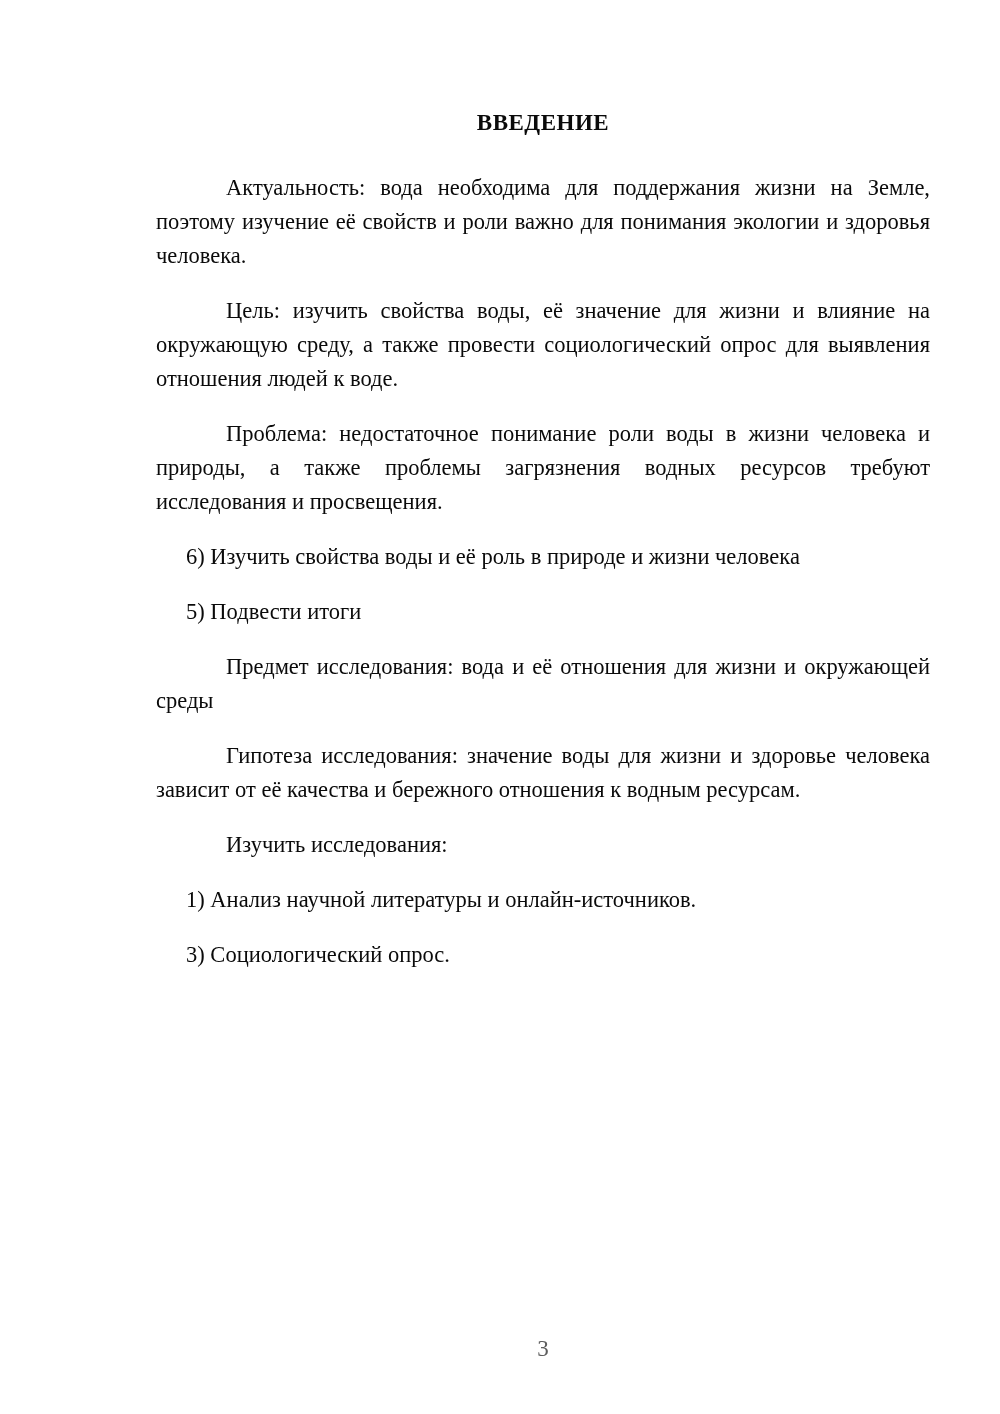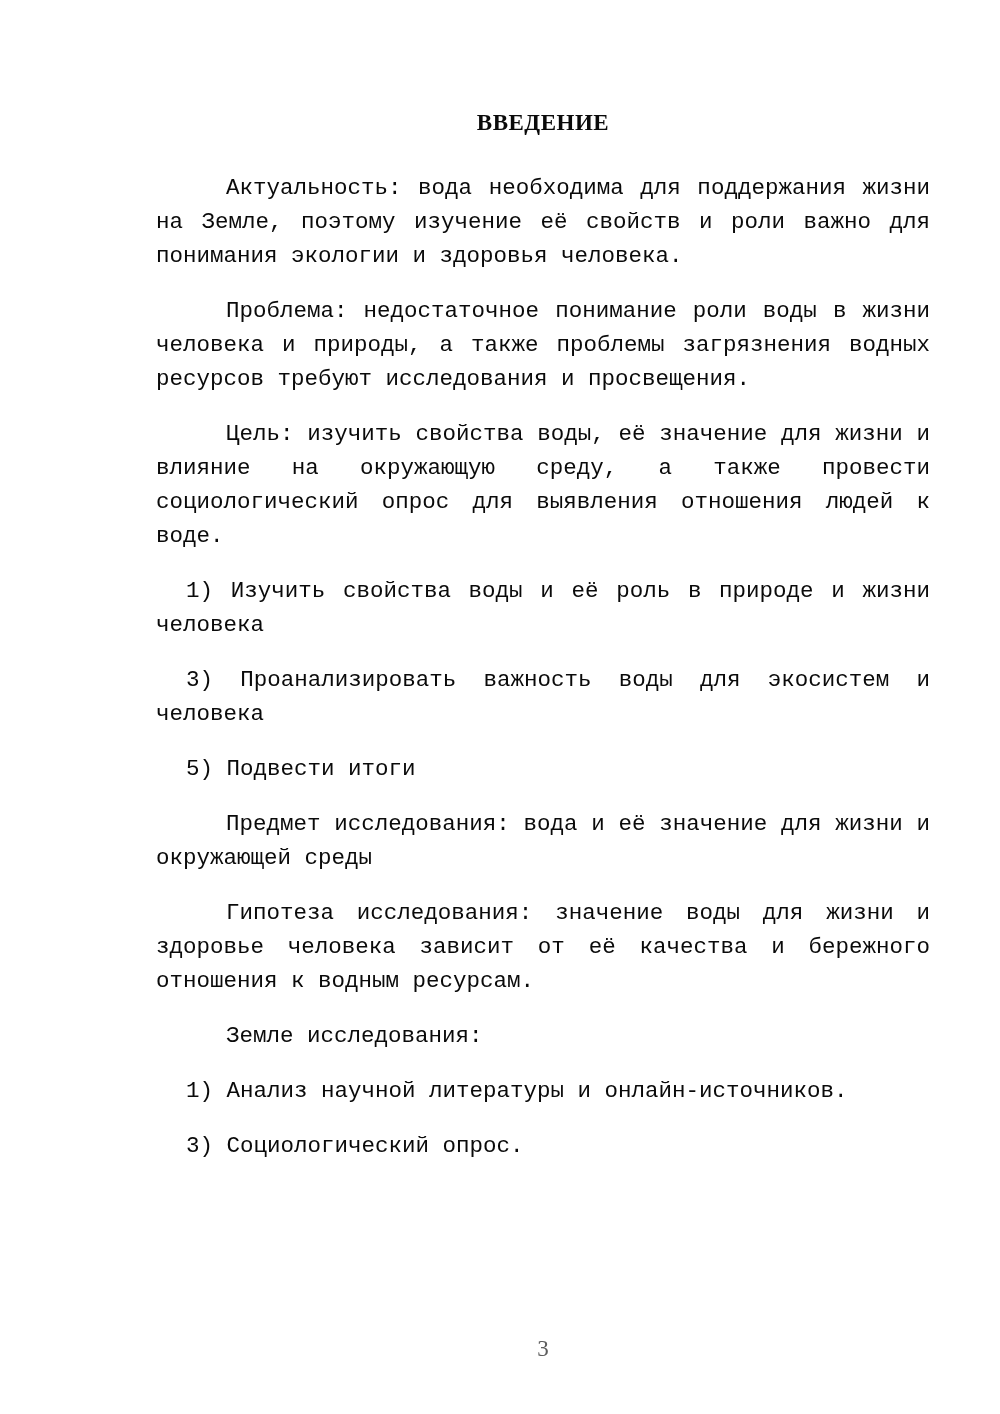--- a/index.html
+++ b/index.html
@@ -31,21 +31,20 @@
     text-align: center;
     letter-spacing: 0.5px;
     margin: 0 0 25px 0;
   }
   .para, .item {
     font-size: 22.5px;
     line-height: 34px;
     text-align: justify;
     hyphens: none;
     margin: 0 0 13px 0;
-    font-family: Liberation Mono, monospace;
   }
   .para { text-indent: 70px; }
   .item { text-indent: 30px; }
   .page-number {
     position: absolute;
     left: 140px;
     top: 1322px;
     width: 790px;
     text-align: center;
     font-size: 23px;
@@ -54,26 +53,25 @@
   }
 </style>
 </head>
 <body>
 
 <div class="page">
   <div class="content">
     <h1 class="doc-title">ВВЕДЕНИЕ</h1>
 
     <p class="para">Актуальность: вода необходима для поддержания жизни на Земле, поэтому изучение её свойств и роли важно для понимания экологии и здоровья человека.</p>
+    <p class="para">Цель: изучить свойства воды, её значение для жизни и влияние на окружающую среду, а также провести социологический опрос для выявления отношения людей к воде.</p>
     <p class="para">Проблема: недостаточное понимание роли воды в жизни человека и природы, а также проблемы загрязнения водных ресурсов требуют исследования и просвещения.</p>
-    <p class="para">Цель: изучить свойства воды, её значение для жизни и влияние на окружающую среду, а также провести социологический опрос для выявления отношения людей к воде.</p>
-    <p class="item">1) Изучить свойства воды и её роль в природе и жизни человека</p>
-    <p class="item">3) Проанализировать важность воды для экосистем и человека</p>
+    <p class="item">6) Изучить свойства воды и её роль в природе и жизни человека</p>
     <p class="item">5) Подвести итоги</p>
-    <p class="para">Предмет исследования: вода и её значение для жизни и окружающей среды</p>
+    <p class="para">Предмет исследования: вода и её отношения для жизни и окружающей среды</p>
     <p class="para">Гипотеза исследования: значение воды для жизни и здоровье человека зависит от её качества и бережного отношения к водным ресурсам.</p>
-    <p class="para">Земле исследования:</p>
+    <p class="para">Изучить исследования:</p>
     <p class="item">1) Анализ научной литературы и онлайн-источников.</p>
     <p class="item">3) Социологический опрос.</p>
   </div>
 
   <div class="page-number">3</div>
 </div>
 
 </body></html>

